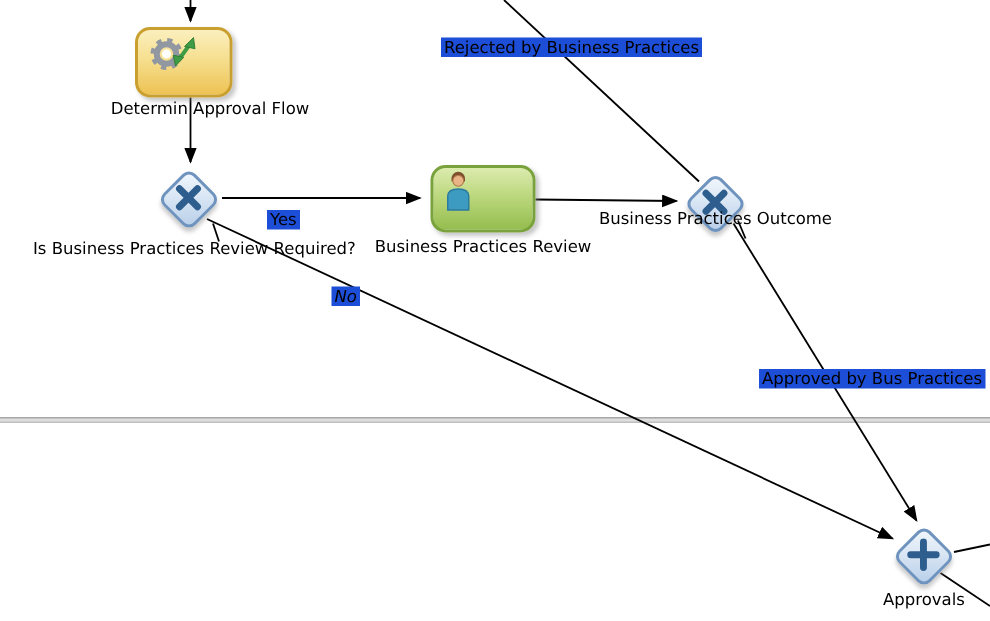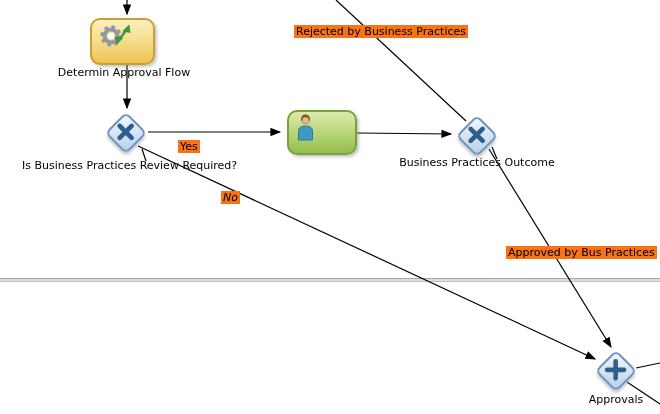--- a/index.html
+++ b/index.html
@@ -53,21 +53,21 @@
   #gw-review   { left: 111px; top: 118px; }
   #gw-outcome  { left: 462px; top: 121px; }
   #gw-approvals{ left: 601px; top: 356px; }
 
   
   .node-label {
     position: absolute; z-index: 4; width: 200px; text-align: center;
     white-space: nowrap; pointer-events: auto;
   }
   .edge-label {
-    position: absolute; z-index: 4; background: #f97316; padding: 0 2px;
+    position: absolute; z-index: 4; background: #1d4ed8; padding: 0 2px;
     white-space: nowrap;
   }
 </style>
 </head>
 <body>
 
 <div class="canvas">
 
   <div class="lane-divider"></div>
 
@@ -95,49 +95,50 @@
       <svg width="34" height="26" viewBox="0 0 34 26">
         <circle cx="11" cy="13" r="6.5" fill="none" stroke="#9298A1" stroke-width="4"></circle>
         <circle cx="11" cy="13" r="9" fill="none" stroke="#9298A1" stroke-width="3.4" stroke-dasharray="3.4 3.7"></circle>
         <circle cx="11" cy="13" r="3" fill="#ffffff"></circle>
         <path d="M19 17 L27 6" stroke="#3E9C44" stroke-width="2.6" fill="none"></path>
         <polygon points="29,2 30,9.5 23,8" fill="#3E9C44" stroke="#2E7A34" stroke-width="0.6"></polygon>
         <polygon points="17,21 15.5,13.8 22.5,15.2" fill="#3E9C44" stroke="#2E7A34" stroke-width="0.6"></polygon>
       </svg>
     </span>
   </div>
-  <div class="node-label" style="left:24px; top:66px;">Determin Approval Flow</div>
+  <div class="node-label" style="left:40px; top:66px;">Determin Approval Flow</div>
 
   <div class="gateway" id="gw-review">
     <span class="symbol">
       <svg width="20" height="20" viewBox="0 0 20 20">
         <path d="M4 4 L16 16 M16 4 L4 16" stroke="#2E5E8E" stroke-width="4.6" stroke-linecap="round"></path>
       </svg>
     </span>
   </div>
   <div class="node-label" style="left:22px; top:159px;">Is Business Practices Review Required?</div>
 
   <div class="task user">
     <span class="task-icon">
       <svg width="19" height="27" viewBox="0 0 19 27">
         <path d="M5 5 a4.5 4.5 0 0 1 9 0 v2 h-9 z" fill="#7E4E2E"></path>
         <circle cx="9.5" cy="6.5" r="3.6" fill="#E8B488" stroke="#B07848" stroke-width="0.7"></circle>
         <path d="M2.5 26 v-9 q0 -5 7 -5 t7 5 v9 z" fill="#3D9BC1" stroke="#2C7A9E" stroke-width="1"></path>
       </svg>
     </span>
   </div>
+  <div class="node-label" style="left:222px; top:158px;">Business Practices Review</div>
 
   <div class="gateway" id="gw-outcome">
     <span class="symbol">
       <svg width="20" height="20" viewBox="0 0 20 20">
         <path d="M4 4 L16 16 M16 4 L4 16" stroke="#2E5E8E" stroke-width="4.6" stroke-linecap="round"></path>
       </svg>
     </span>
   </div>
-  <div class="node-label" style="left:377px; top:156px;">Business Practices Outcome</div>
+  <div class="node-label" style="left:377px; top:139px;">Business Practices Outcome</div>
 
   <div class="gateway" id="gw-approvals">
     <span class="symbol">
       <svg width="22" height="22" viewBox="0 0 22 22">
         <path d="M11 2.5 L11 19.5 M2.5 11 L19.5 11" stroke="#2E5E8E" stroke-width="4.6" stroke-linecap="round"></path>
       </svg>
     </span>
   </div>
   <div class="node-label" style="left:516px; top:393px;">Approvals</div>
 

